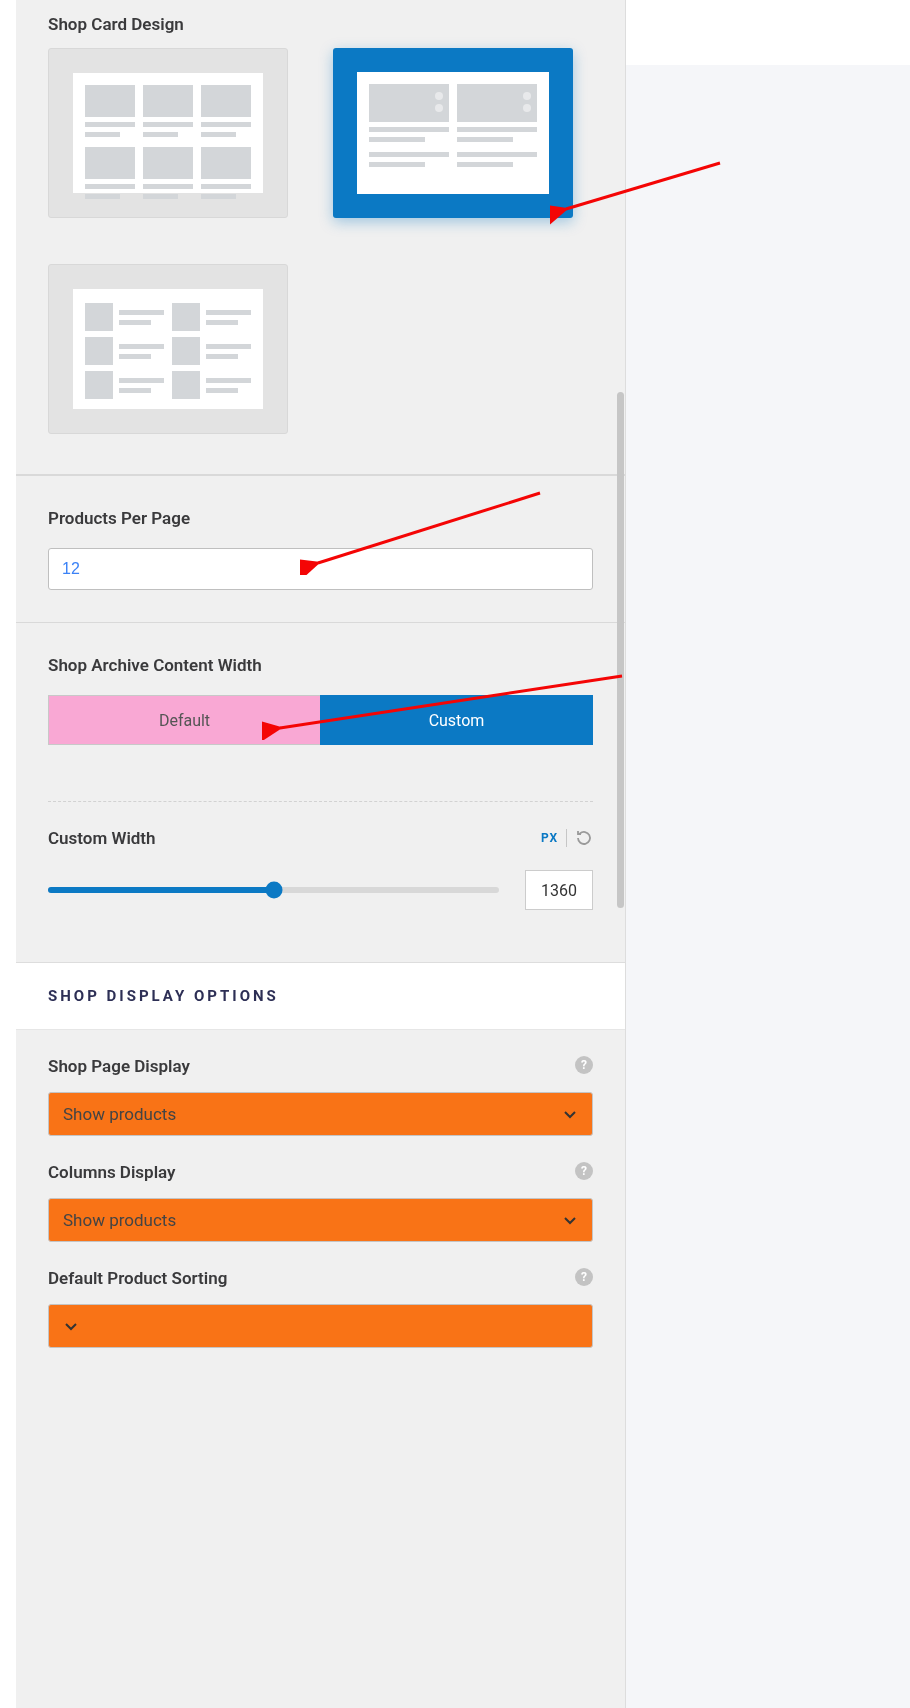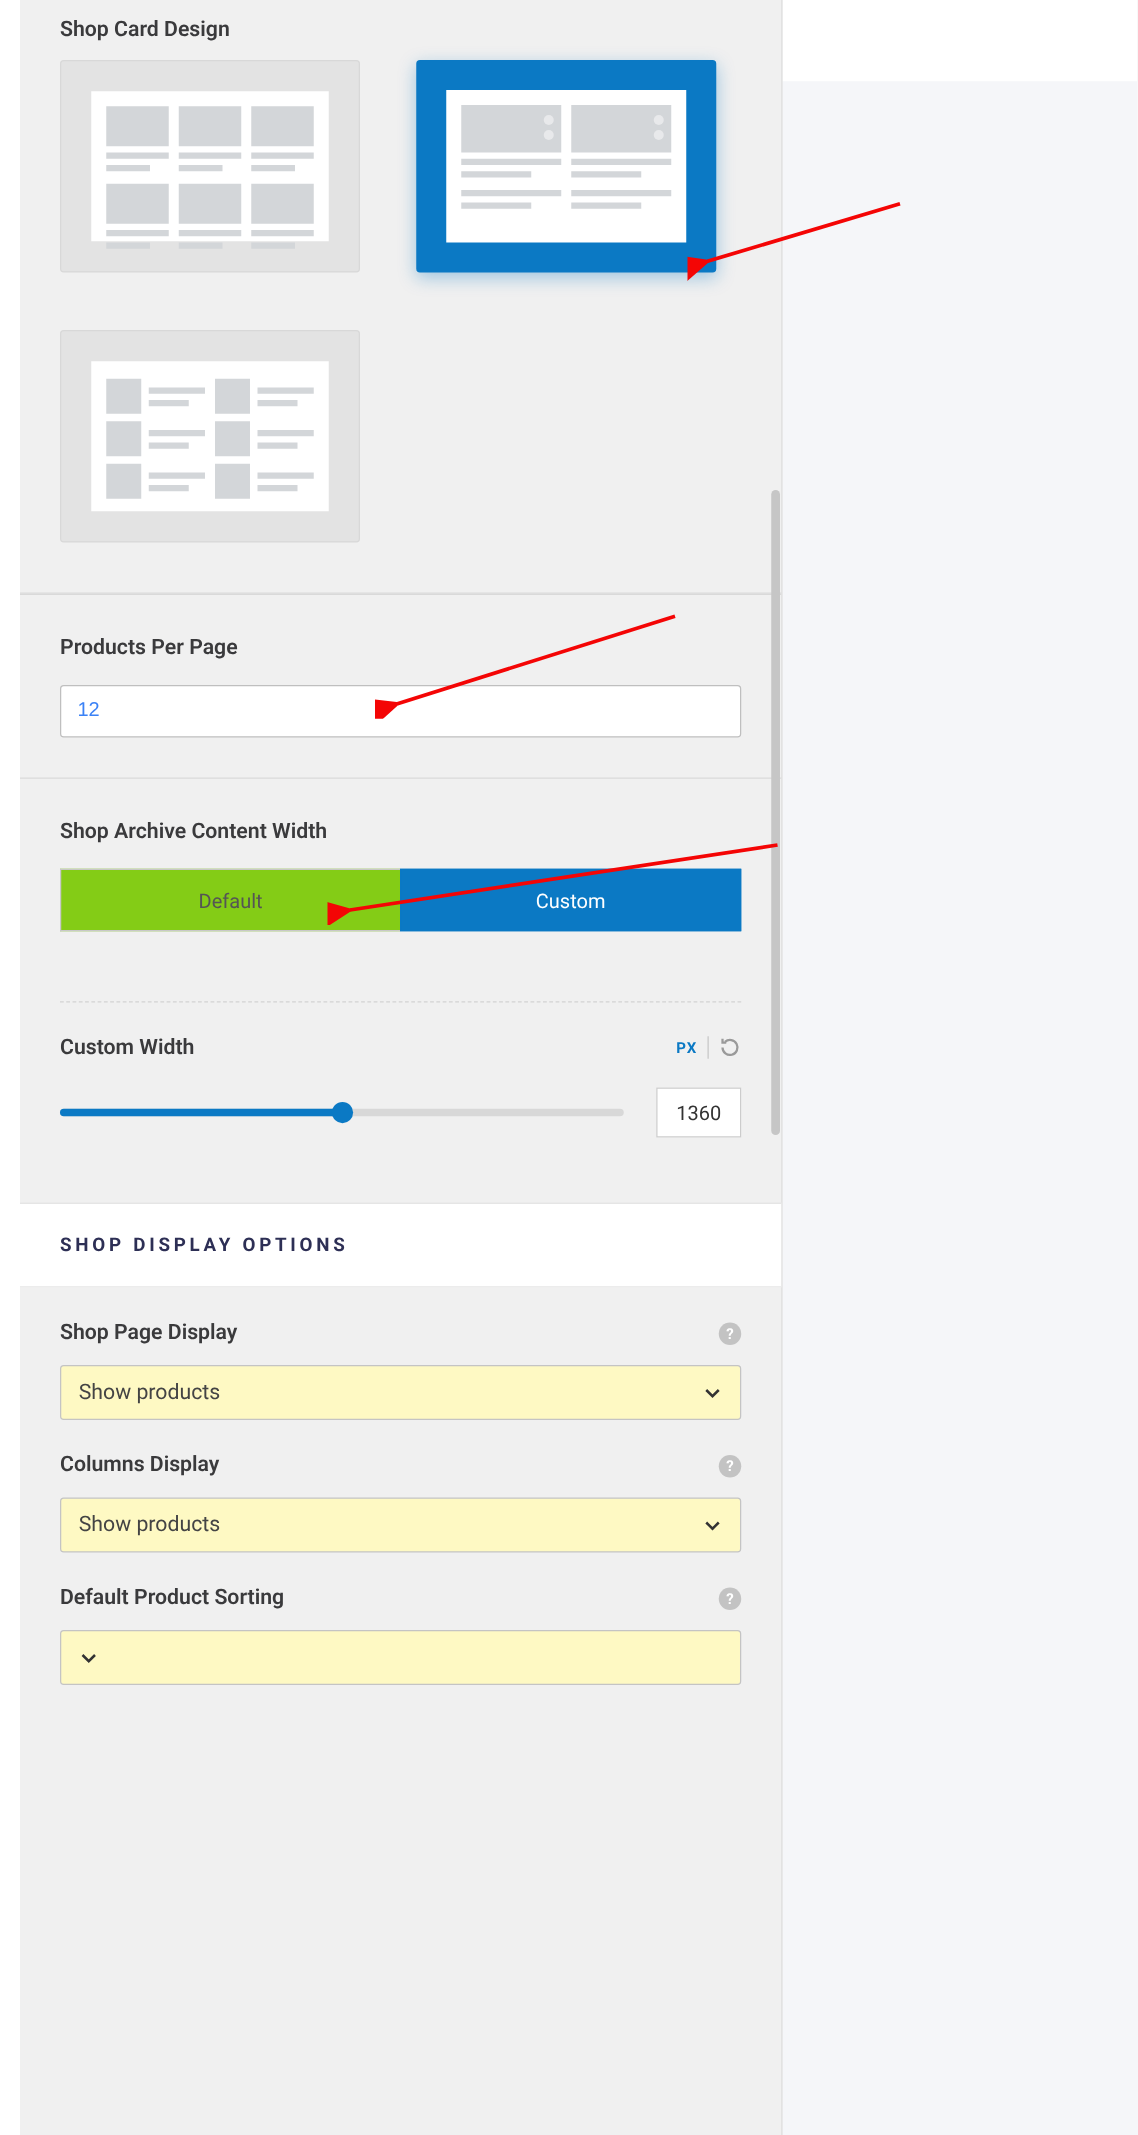--- a/index.html
+++ b/index.html
@@ -135,21 +135,21 @@
 
   .btn-group { display:flex; margin-top:20px; }
   .btn-group .bg-btn {
     flex:1;
     height:50px;
     display:flex; align-items:center; justify-content:center;
     font-size:16px;
     border:1px solid #c8c8c8;
     cursor:pointer;
   }
-  .btn-group .bg-btn:first-child { border-right:none; background:#84cc16; color:#555; }
+  .btn-group .bg-btn:first-child { border-right:none; background:#f9a8d4; color:#555; }
   .btn-group .bg-btn.active { background:#0b79c4; color:#fff; border-color:#0b79c4; }
 
   .dotted-sep { border-top:1px dashed #d2d2d2; margin:28px 32px 0 32px; }
 
   .cw-head-right { display:flex; align-items:center; gap:8px; }
   .px-label { font-size:12px; font-weight:700; color:#0b79c4; letter-spacing:1px; }
   .vsep { width:1px; height:18px; background:#c6c6c6; }
 
   .section-header-band {
     background:#fff;
@@ -157,32 +157,32 @@
     border-bottom:1px solid #e6e6e6;
     padding:24px 32px;
     font-size:15px;
     font-weight:700;
     letter-spacing:3px;
     color:#2d2f55;
     margin-top:20px;
   }
 
   .drop-block { padding: 26px 32px 0 32px; }
-  .drop-head { display:flex; align-items:flex-end; justify-content:space-between; }
+  .drop-head { display:flex; align-items:flex-start; justify-content:space-between; }
   .help-dot {
     width:18px; height:18px; border-radius:50%;
     background:#c3c3c3; color:#fff;
     display:flex; align-items:center; justify-content:center;
     font-size:12px; font-weight:700;
     cursor:pointer;
   }
   .dropdown {
     margin-top:16px;
     height:44px;
-    background:#fef9c3;
+    background:#f97316;
     border:1px solid #c4c4c4;
     border-radius:3px;
     display:flex; align-items:center; justify-content:space-between;
     padding:11px 14px;
     font-size:17px; color:#444;
     cursor:pointer;
   }
 
   
   .arrow-svg { position:absolute; pointer-events:none; }

